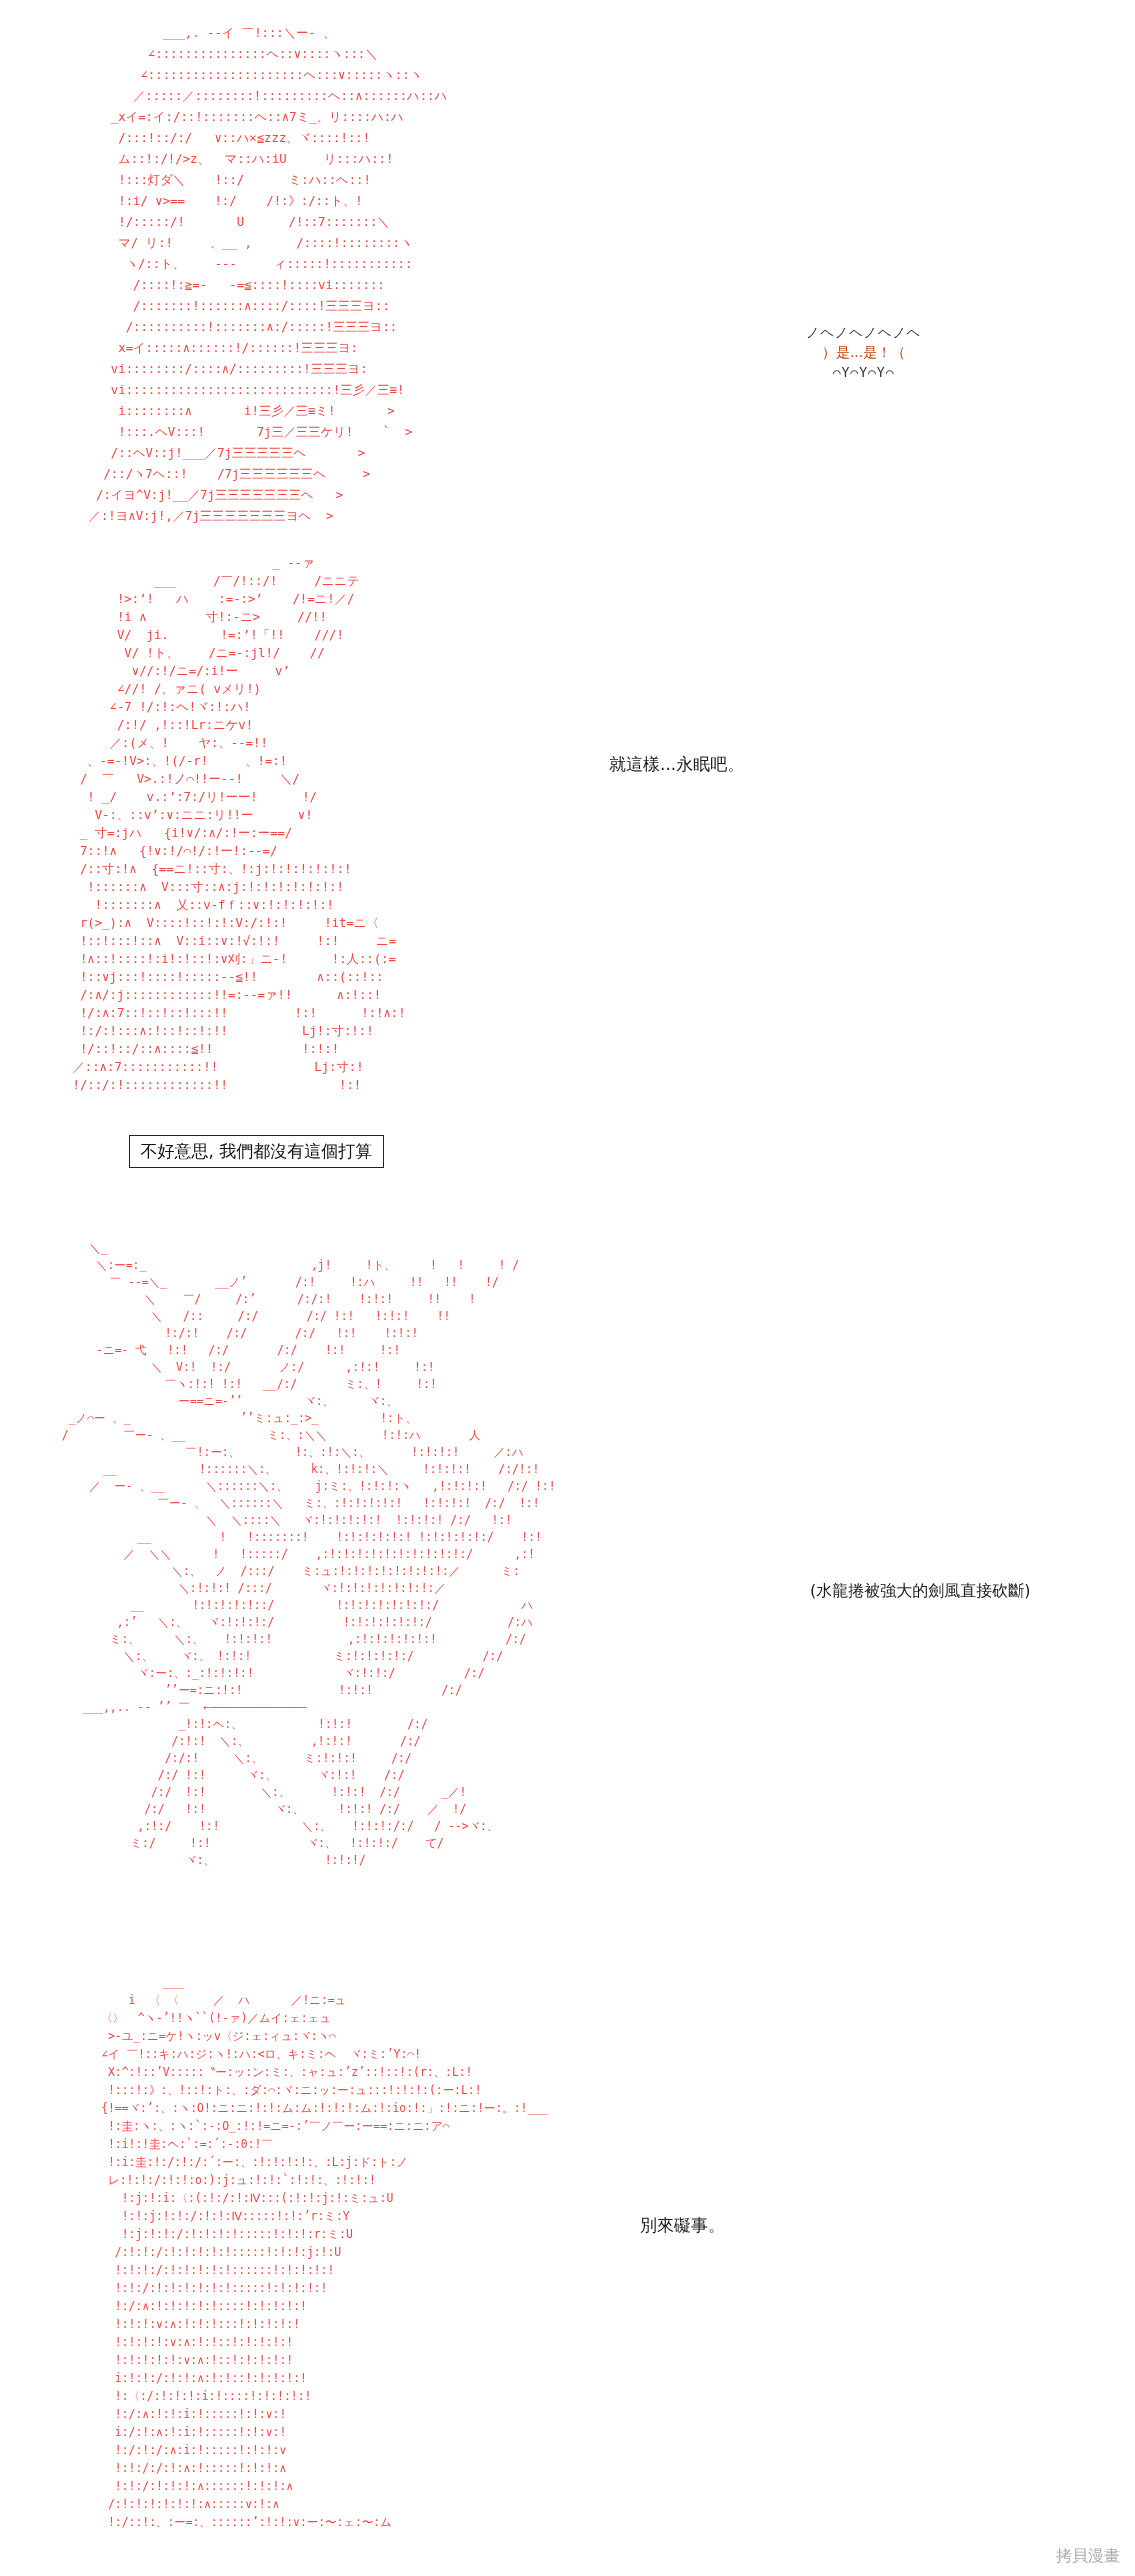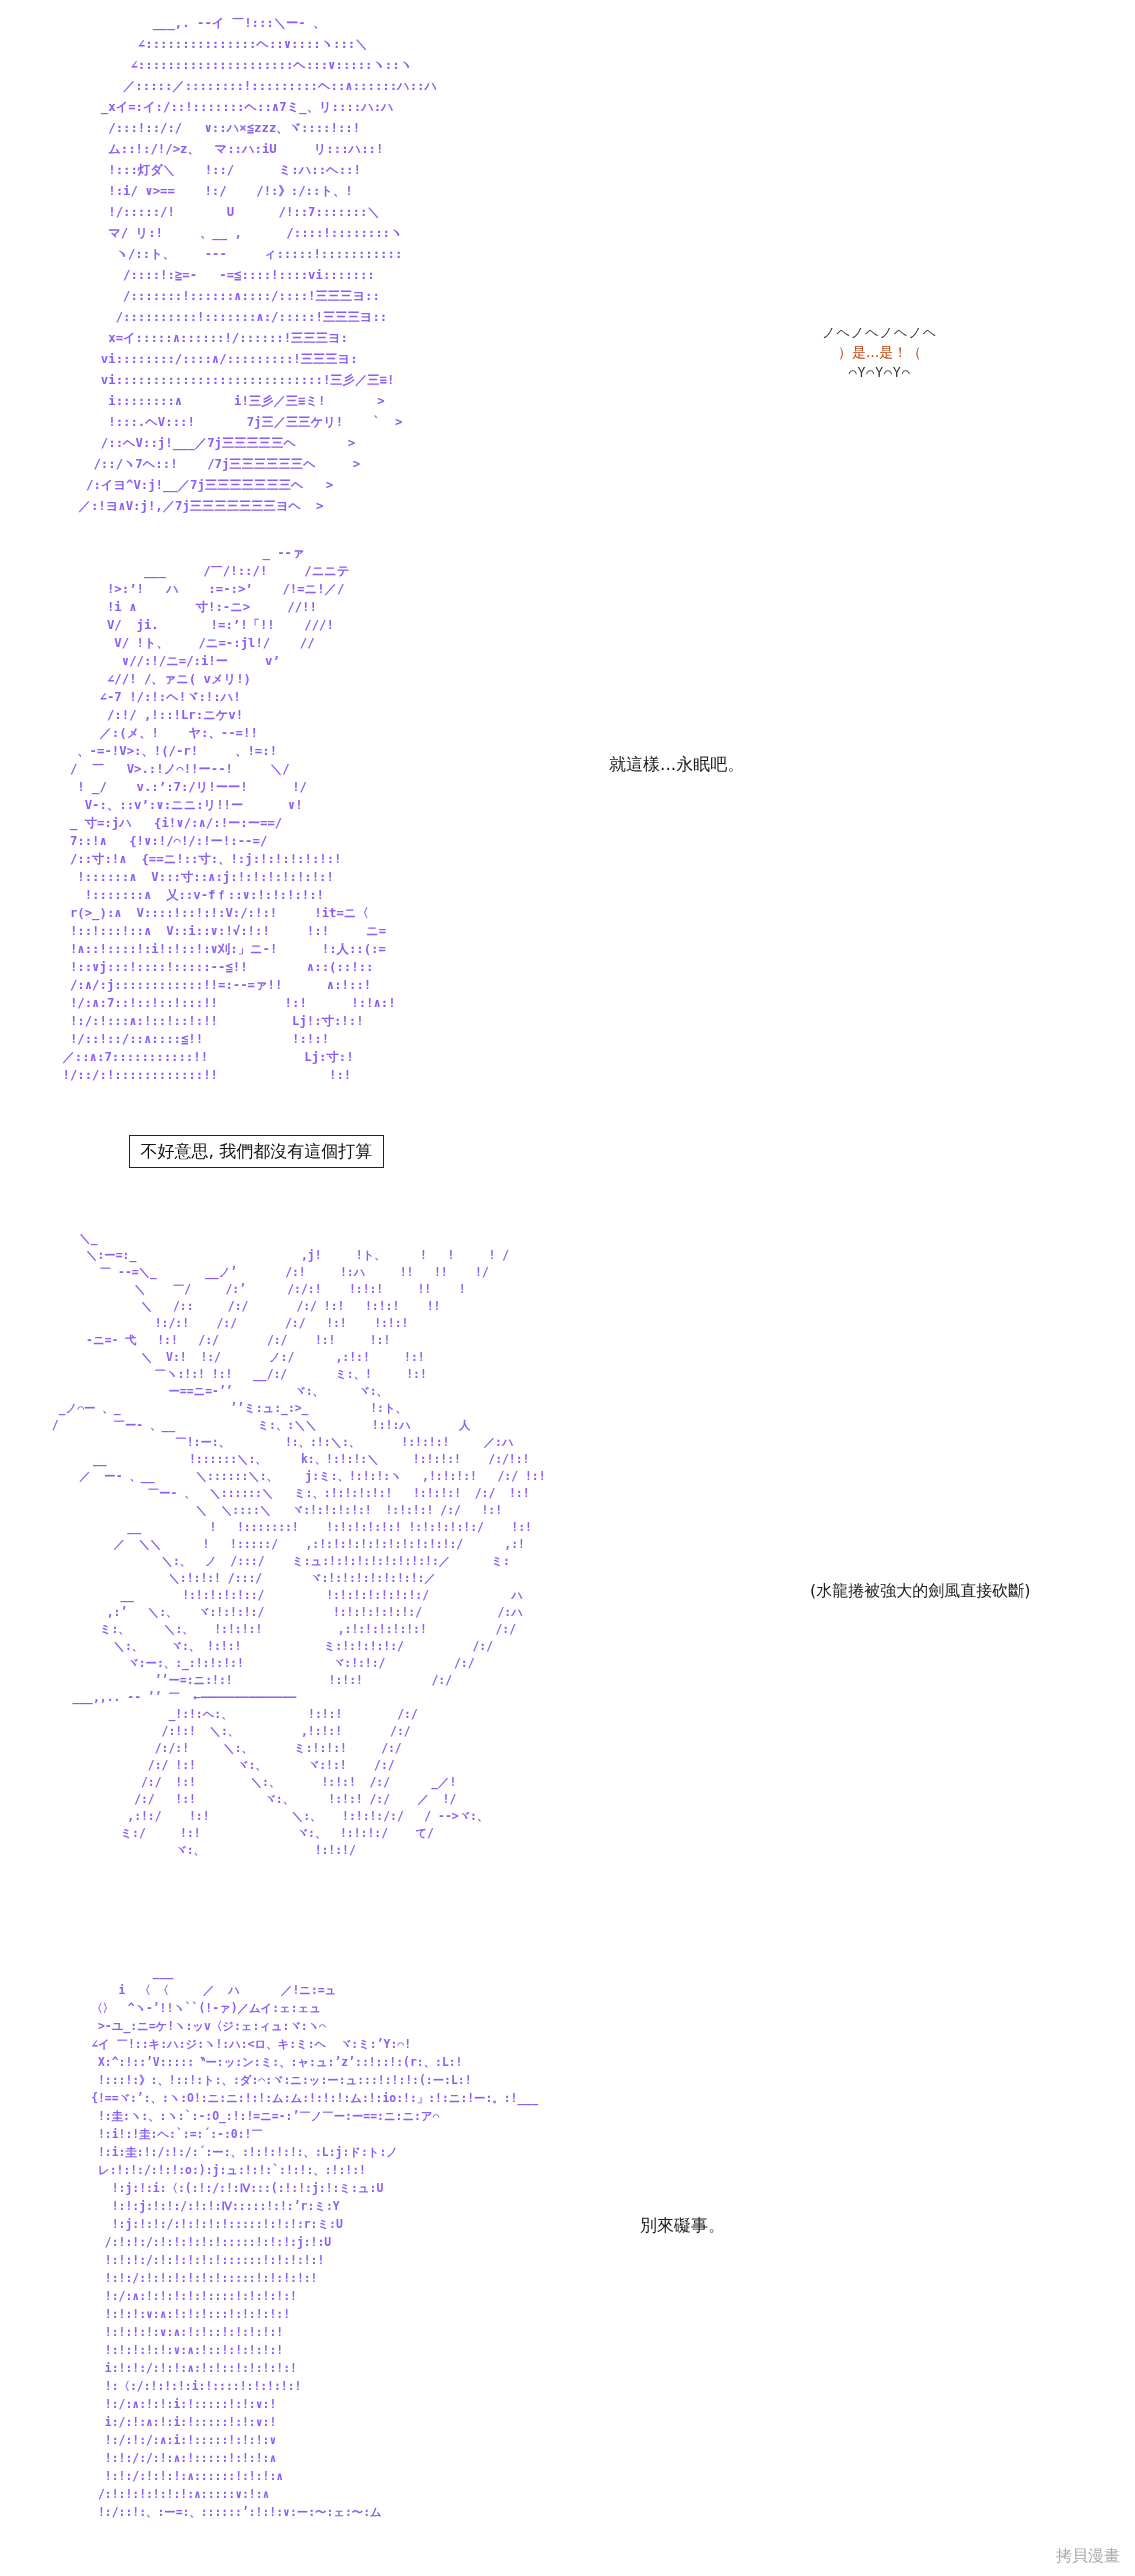--- a/index.html
+++ b/index.html
@@ -5,40 +5,39 @@
   * { margin:0; padding:0; box-sizing:border-box; }
   html,body { background:#ffffff; }
   body {
     width:1135px; height:2576px; position:relative;
     font-family:"DejaVu Sans","Liberation Sans",sans-serif; color:#1a1a1a;
   }
   .comic-page { position:relative; width:1135px; height:2576px; background:#fff; overflow:hidden; }
 
   
   .aa {
-    position:absolute; margin:5px; white-space:pre;
+    position:absolute; margin:15px; white-space:pre;
     font-family:"DejaVu Sans Mono","Liberation Mono",monospace;
-    color:#8b5cf6;
-    font-weight:bold;
+    color:#ef4444;
   }
   #aa-1 { left:44px;  top:7.6px;    font-size:12.3px; line-height:21px; }
   #aa-2 { left:5.7px;   top:539px;  font-size:12.3px; line-height:18px; }
   #aa-3 { left:5.7px;   top:1225px; font-size:11.4px; line-height:17px; }
   #aa-4 { left:45px;  top:1958px; font-size:11.4px; line-height:18px; }
 
   
   .dialogue { position:absolute; font-size:17px; color:#1a1a1a; }
   #dialogue-1 { left:600px; top:168px; }
   #dialogue-1 .dlg-line { margin-bottom:19px; }
   #dialogue-2 { left:609px; top:753px;text-align:center; }
   #dialogue-3 { left:810px; top:1533px; font-size:16px;margin-top:48px; }
   #dialogue-4 { left:640px; top:2214px;font-family:Liberation Serif, serif; }
 
   
-  #bubble-1 { position:absolute; left:806px; top:325px; text-align:center;margin-left:16px; }
+  #bubble-1 { position:absolute; left:806px; top:325px; text-align:center; }
   .bubble-deco { font-size:13.2px; line-height:15px; color:#333; letter-spacing:0.9px;
                  font-family:"DejaVu Sans Mono","Liberation Mono",monospace; }
   .bubble-text { font-size:14px; line-height:24.6px; color:#c2410c; }
 
   
   #notice-box {
     position:absolute; left:129px; top:1135px;
     border:1.9px solid #222; padding:3.8px 10.4px;
     font-size:17px; color:#111; background:#fff;
   }

